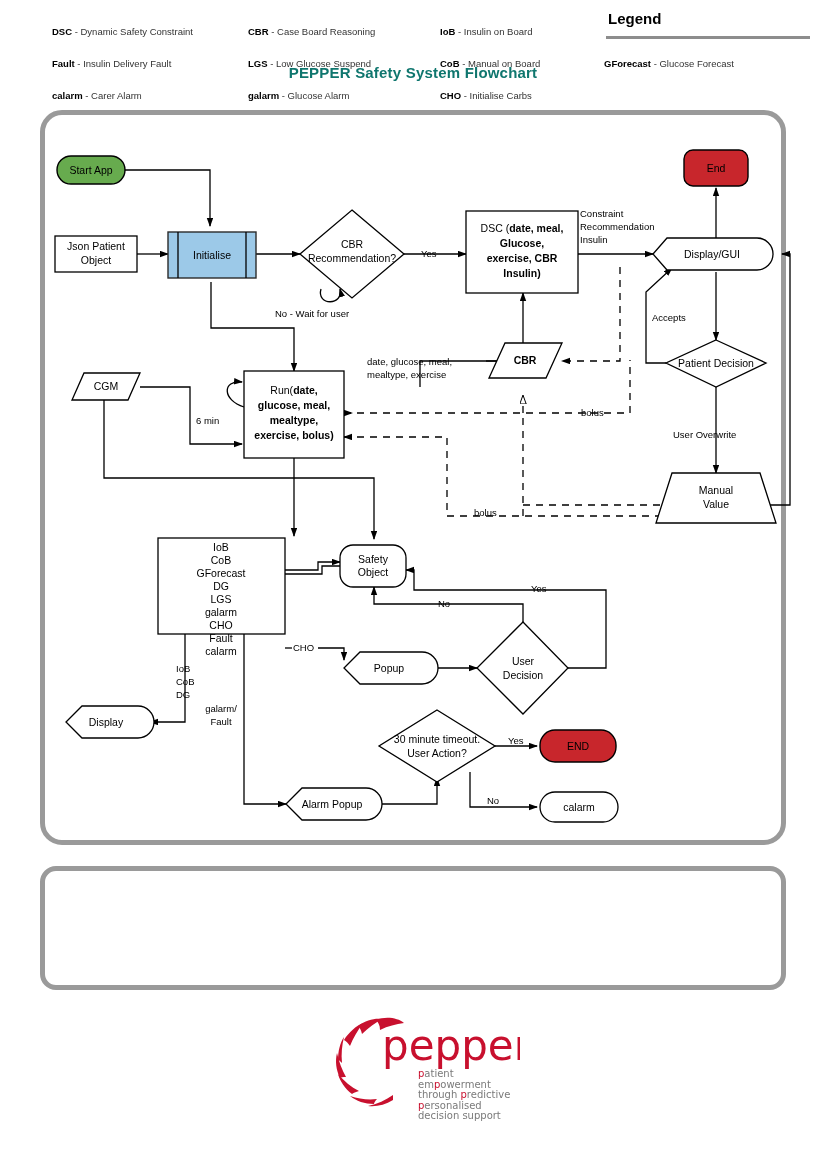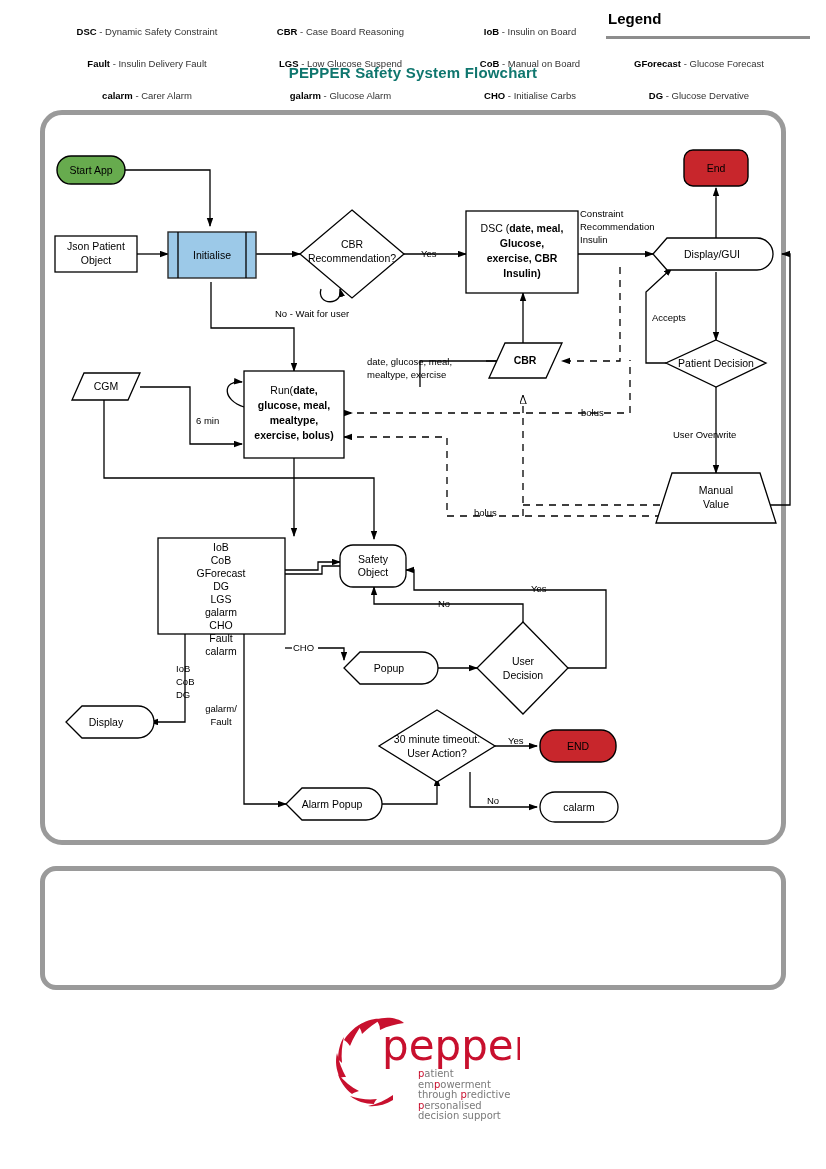--- a/index.html
+++ b/index.html
@@ -22,21 +22,21 @@
   .nodetext.b{font-weight:bold;}
   .edgelabel{font-family:"Liberation Sans",sans-serif;font-size:9.5px;fill:#000;}
   .shp{fill:#ffffff;stroke:#000000;stroke-width:1.3;}
   .shp-green{fill:#67ab4e;stroke:#000000;stroke-width:1.4;}
   .shp-red{fill:#c8262c;stroke:#000000;stroke-width:1.4;}
   .shp-blue{fill:#9cc9e8;stroke:#2b2b2b;stroke-width:1.4;}
   .ln{stroke:#000;stroke-width:1.3;fill:none;}
   .ln-d{stroke:#000;stroke-width:1.3;fill:none;stroke-dasharray:7 6;}
   
   .lgcol{position:absolute;top:16px;font-size:9.5px;line-height:32px;color:#333;}
-  .lgrow{white-space:nowrap;text-align:center;}
+  .lgrow{white-space:nowrap;}
   .lgrow b{color:#000;}
   #legendTitle{position:absolute;right:18px;top:10px;width:200px;text-align:left;
     font-size:15px;font-weight:bold;color:#000;}
   #legendRule{position:absolute;right:16px;top:36px;width:204px;height:3px;background:#8d8d8d;}
   
   #logo{position:absolute;left:330px;top:1012px;width:190px;height:108px;}
   #tagline{position:absolute;left:88px;top:57px;font-size:10px;line-height:10.6px;
      color:#7a7a7a;font-family:"DejaVu Sans",sans-serif;}
   #tagline .r{color:#c8102e;}
 </style>
@@ -302,21 +302,20 @@
   </div>
 
   <div class="lgcol" style="left:440px;width:180px;">
     <div class="lgrow"><b>IoB</b><span> - Insulin on Board</span></div>
     <div class="lgrow"><b>CoB</b><span> - Manual on Board</span></div>
     <div class="lgrow"><b>CHO</b><span> - Initialise Carbs</span></div>
   </div>
 
   <div class="lgcol" style="left:604px;width:190px;top:48px;">
     <div class="lgrow"><b>GForecast</b><span> - Glucose Forecast</span></div>
-    <div class="lgrow"><b>DG</b><span> - Glucose Dervative</span></div>
   </div>
 
   <div id="logo">
     <svg width="190" height="108" viewBox="0 0 190 108">
       <g fill="#c8102e">
         <path d="M46,8 C56,4 68,6 74,11 C66,12 58,14 50,18 C50,13 48,10 46,8 Z"></path>
         <path d="M28,14 C36,8 45,6 52,7 C45,11 38,16 32,22 C31,18 30,16 28,14 Z"></path>
         <path d="M14,28 C19,20 26,14 33,11 C28,18 23,26 20,34 C18,31 16,29 14,28 Z"></path>
         <path d="M8,48 C8,39 10,31 14,25 C12,33 11,42 12,51 C10,49 9,48 8,48 Z"></path>
         <path d="M10,66 C6,58 5,49 7,41 C9,50 12,58 16,65 C13,65 11,65 10,66 Z"></path>

